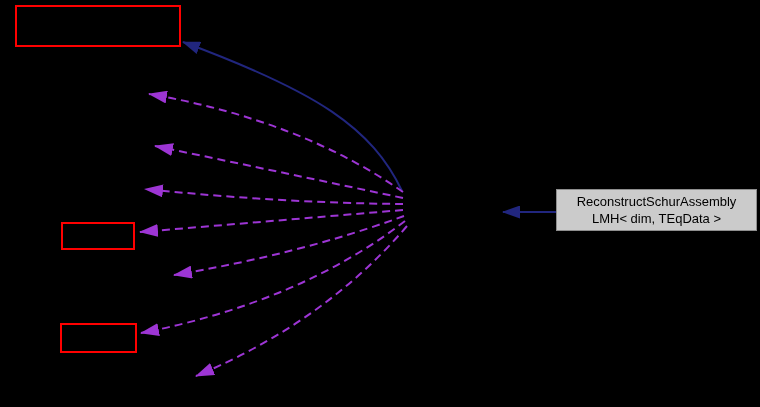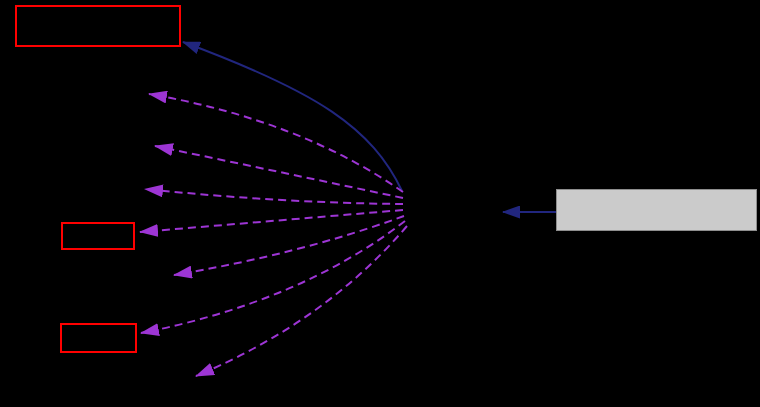--- a/index.html
+++ b/index.html
@@ -80,13 +80,15 @@
   <path class="edge-usage" d="M404,216 Q300,254 174,275" marker-end="url(#arrow-usage)"></path>
   <path class="edge-usage" d="M405,221 Q300,302 141,333" marker-end="url(#arrow-usage)"></path>
   <path class="edge-usage" d="M407,226 Q325,322 196,376" marker-end="url(#arrow-usage)"></path>
 
   <rect class="node-truncated" x="16" y="6" width="164" height="40"></rect>
   <rect class="node-truncated" x="62" y="223" width="72" height="26"></rect>
   <rect class="node-truncated" x="61" y="324" width="75" height="28"></rect>
 </svg>
 
 <div class="label-node">
+  <span>ReconstructSchurAssembly</span>
+  <span>LMH&lt; dim, TEqData &gt;</span>
 </div>
 
 </body></html>

